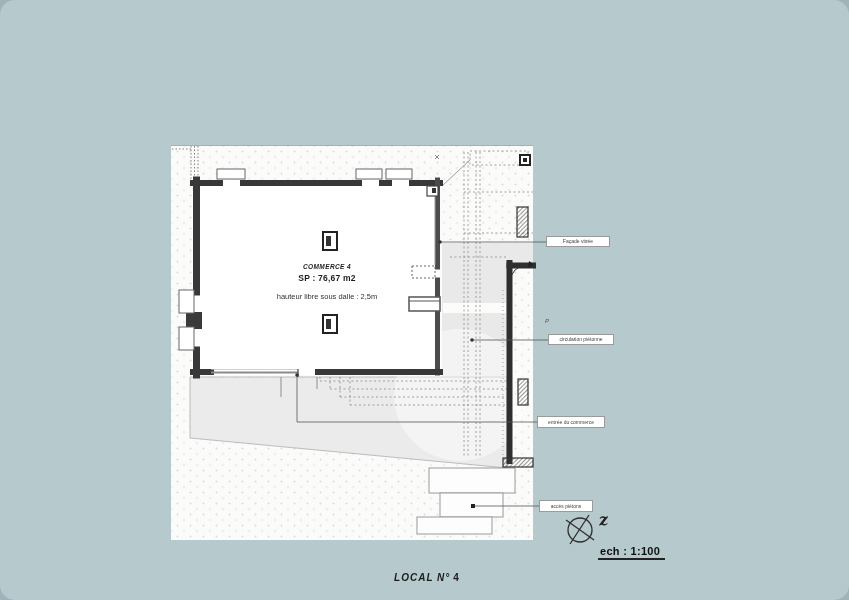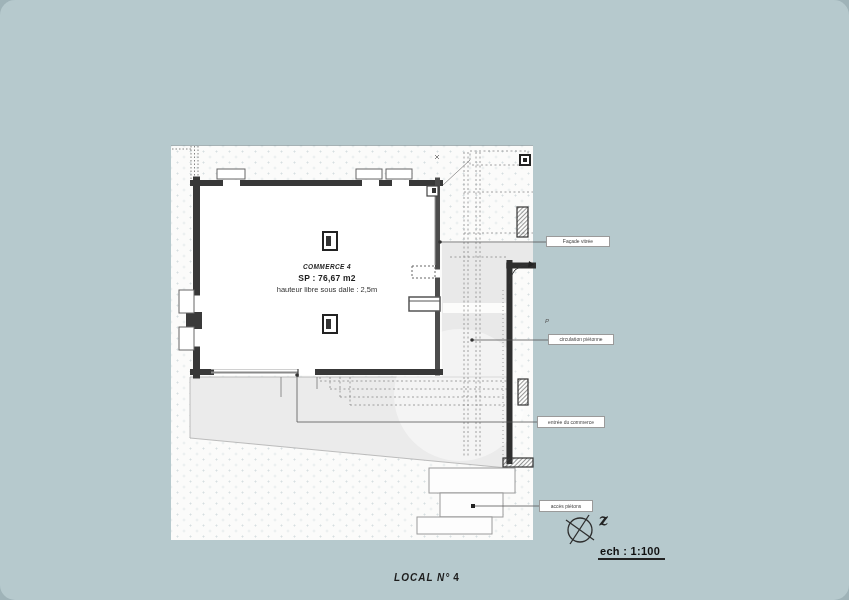--- a/index.html
+++ b/index.html
@@ -31,21 +31,21 @@
   #anno-facade{left:546px;top:236px;width:64px;height:11px;}
   #anno-circulation{left:548px;top:334px;width:66px;height:11px;}
   #anno-entree{left:537px;top:416px;width:68px;height:12px;line-height:10px;}
   #anno-acces{left:539px;top:500px;width:54px;height:12px;line-height:10px;}
   
   #room-text{
     position:absolute;left:227px;top:263px;width:200px;text-align:center;color:#1d1d1d;
   }
   #room-name{font-size:6.5px;font-weight:bold;font-style:italic;letter-spacing:.4px;display:block;}
   #room-area{font-size:8.5px;font-weight:bold;display:block;margin-top:3px;letter-spacing:.2px;}
-  #room-height{font-size:7.5px;font-weight:normal;display:block;margin-top:2px;color:#333;}
+  #room-height{font-size:7.5px;font-weight:normal;display:block;margin-top:9px;color:#333;}
   
   #scale-note{
     position:absolute;left:598px;top:545px;font-size:11px;font-weight:bold;color:#101010;
     border-bottom:2px solid #222;padding:0 5px 1px 2px;letter-spacing:.3px;
   }
   
   #north-letter{
     position:absolute;left:599px;top:510px;font-family:"DejaVu Serif",serif;
     font-style:italic;font-size:16px;font-weight:bold;color:#222;transform:rotate(-6deg);
   }

